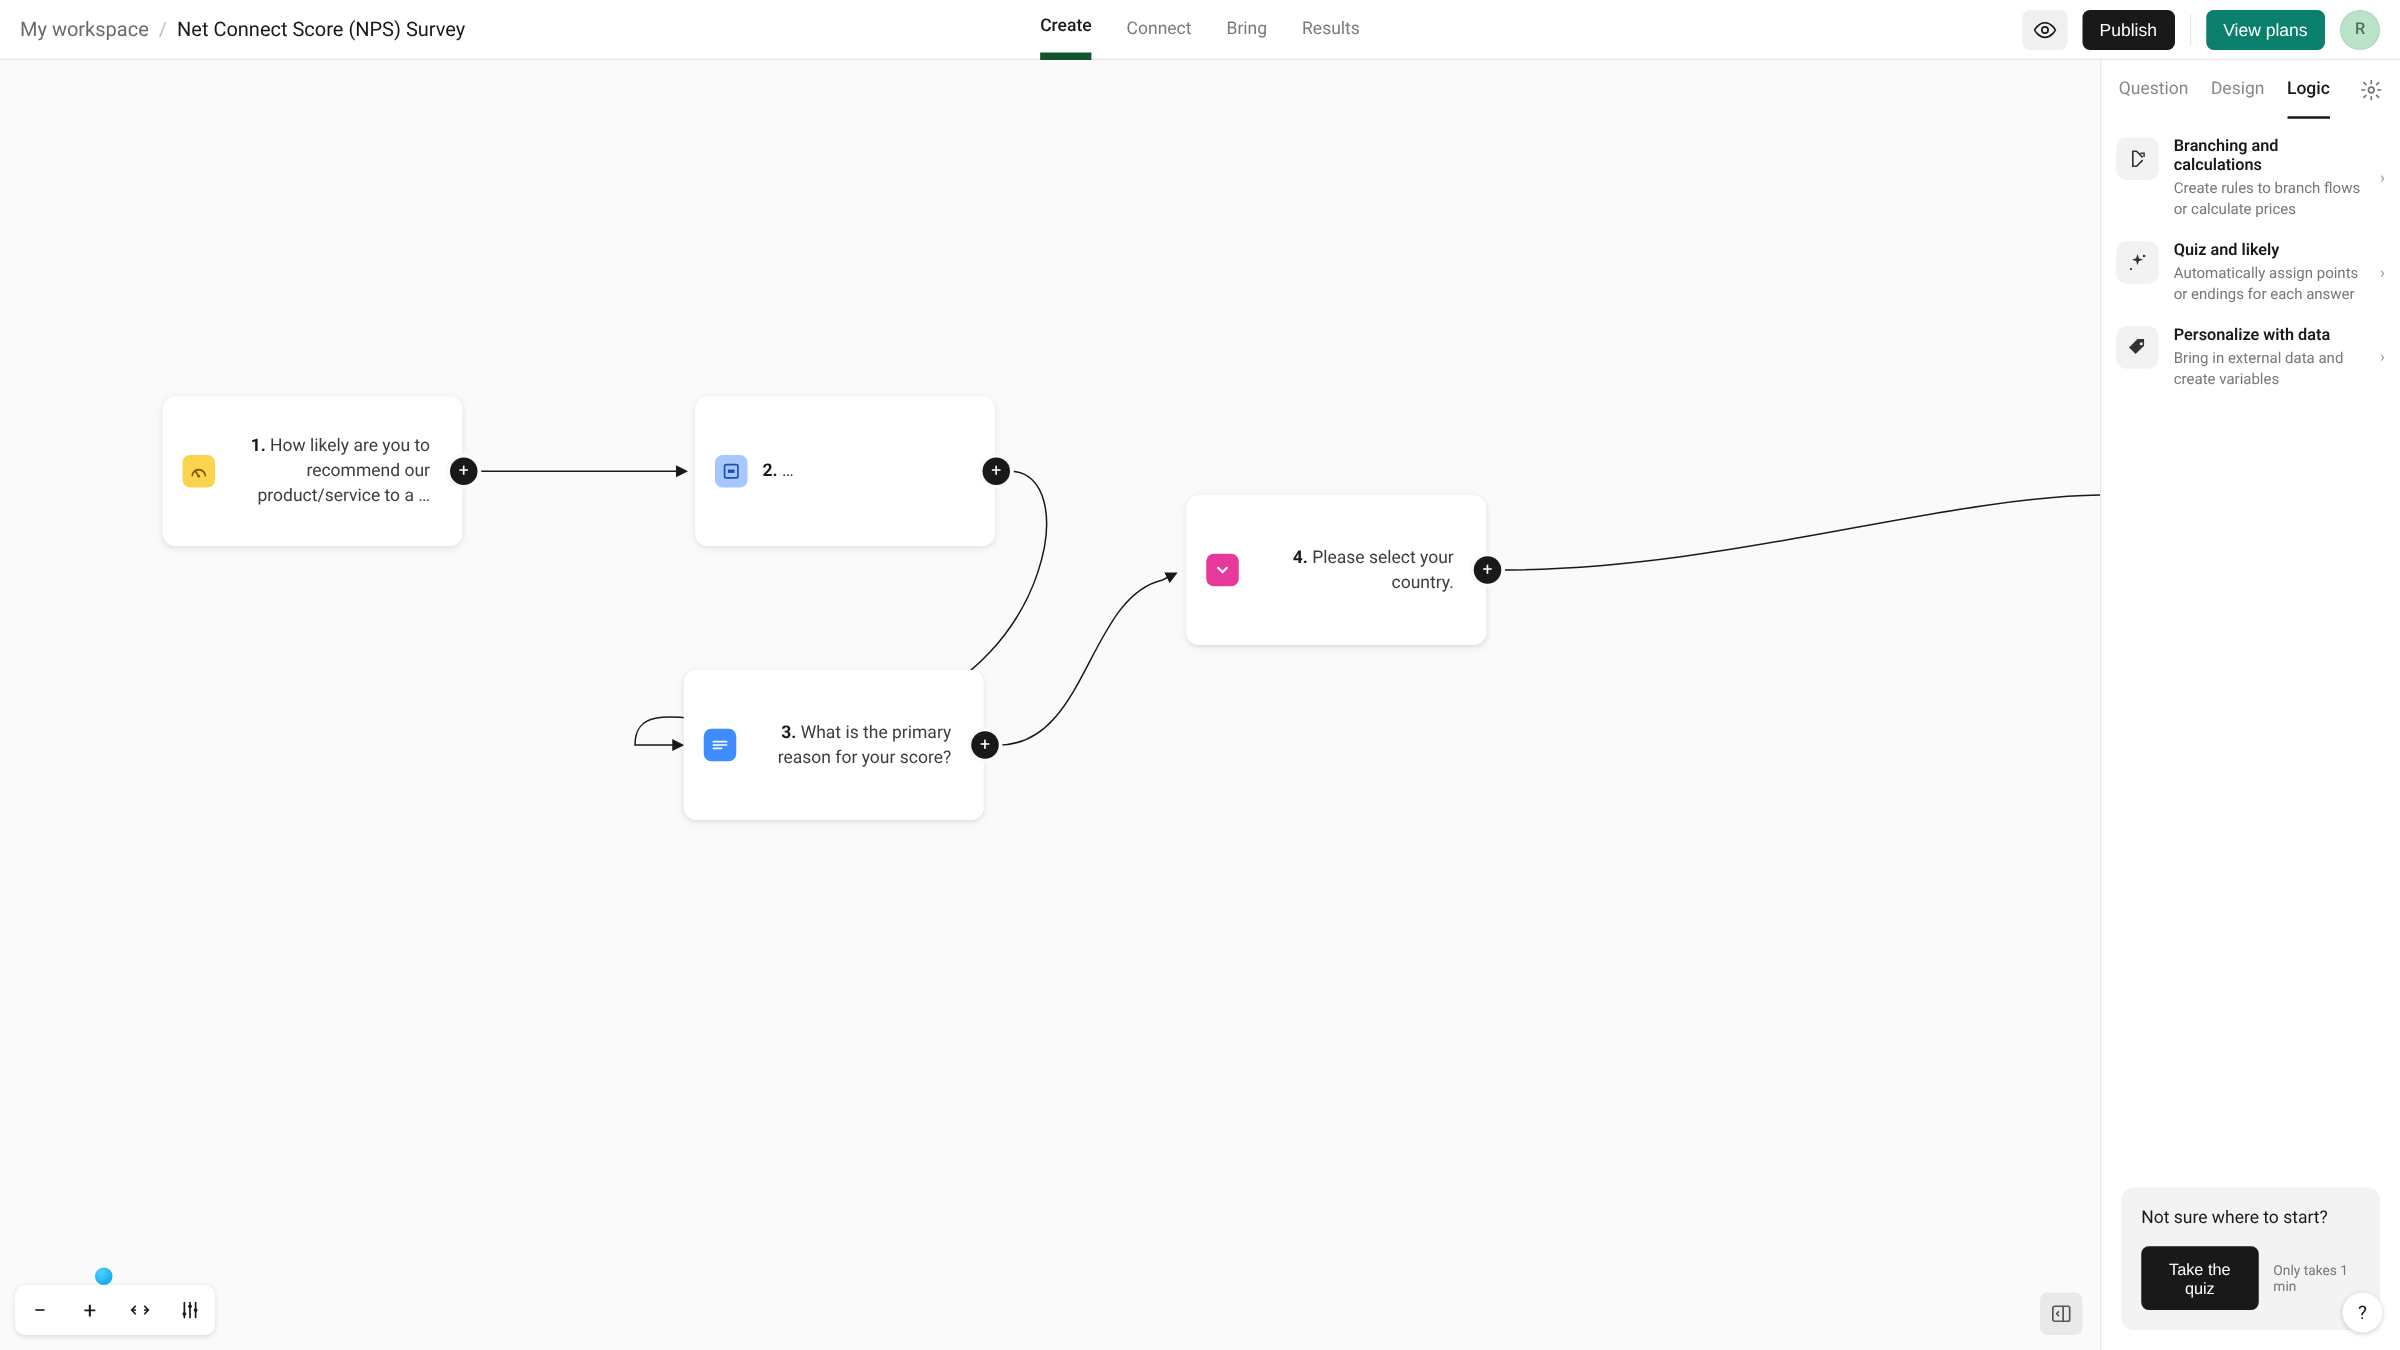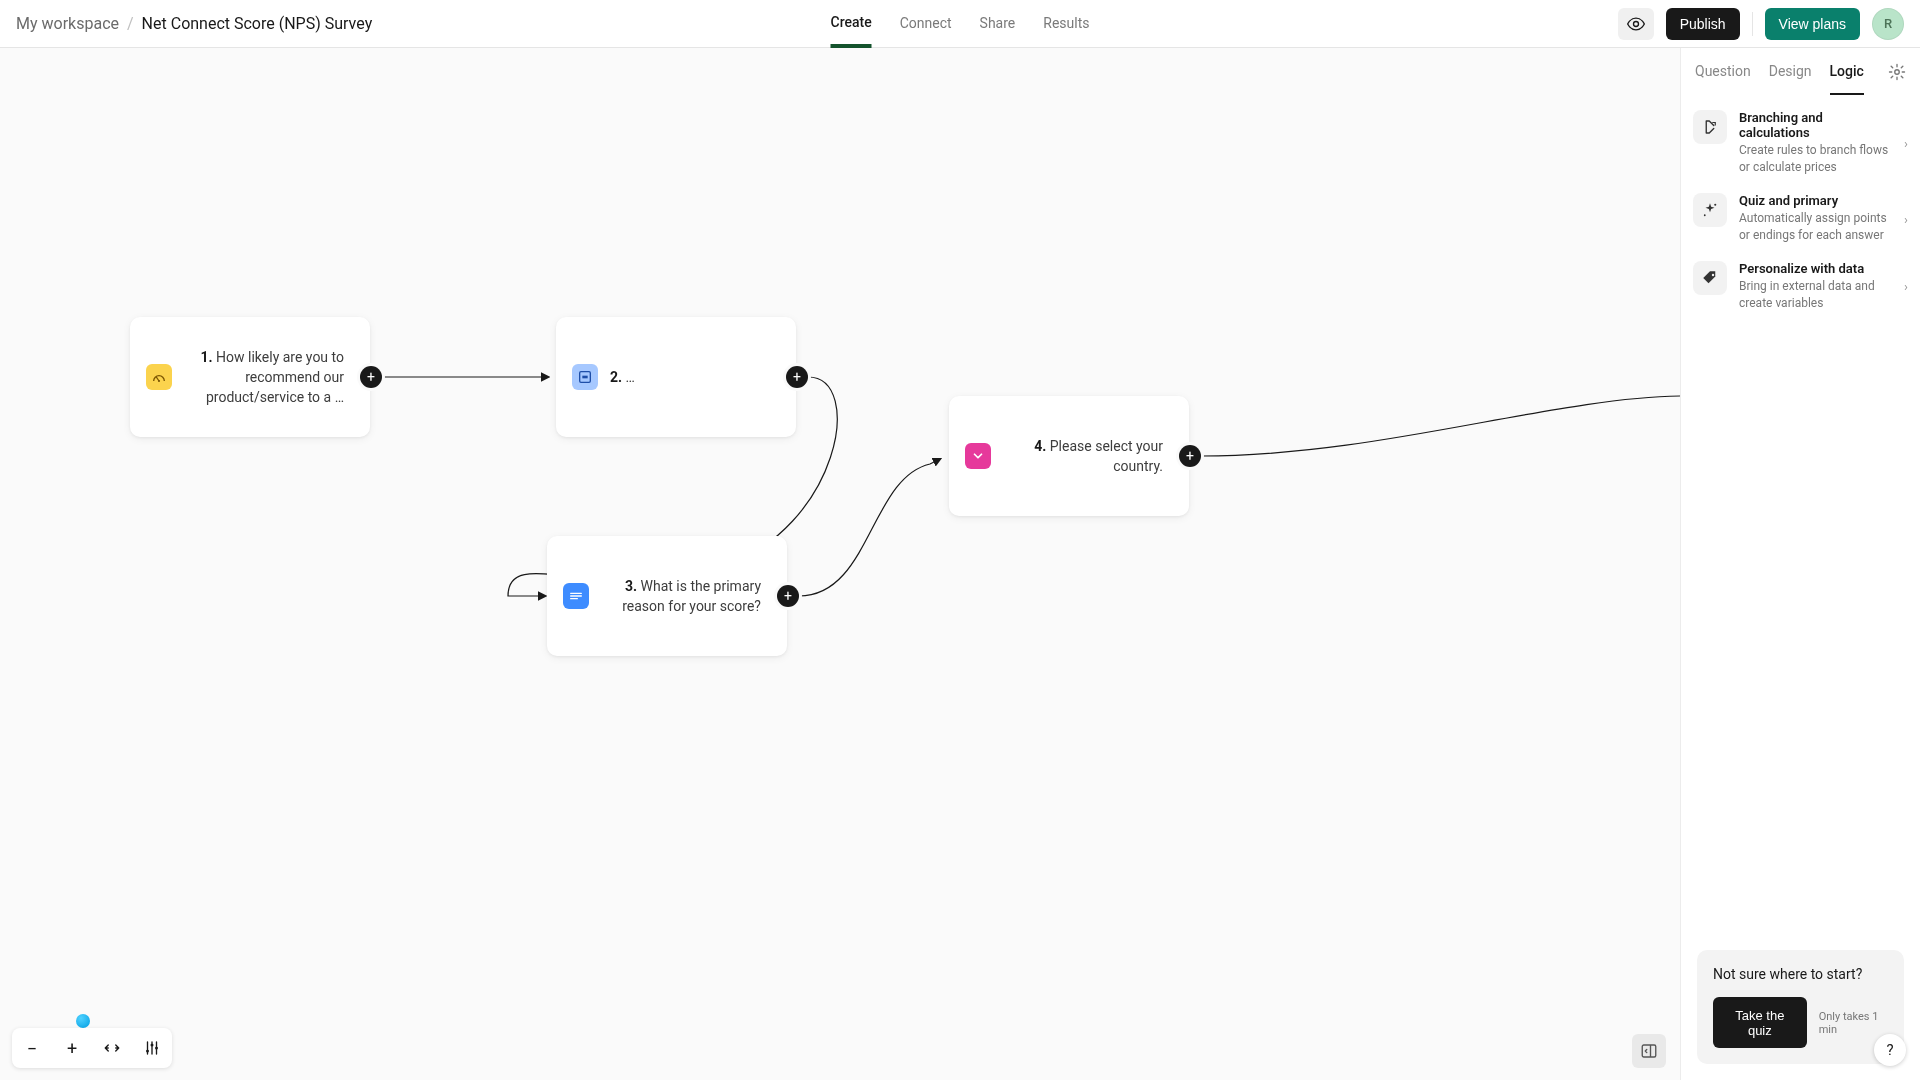--- a/index.html
+++ b/index.html
@@ -6,21 +6,21 @@
 html, body { width: 1920px; height: 1080px; font-family: -apple-system, BlinkMacSystemFont, "Segoe UI", Roboto, Helvetica, Arial, sans-serif; background: #fff; overflow: hidden; color: #191919; }
 
 
 .header { height: 48px; border-bottom: 1px solid #e5e5e5; display: flex; align-items: center; padding: 0 16px; gap: 12px; }
 .breadcrumb { display: flex; align-items: center; gap: 8px; font-size: 16px; }
 .breadcrumb .ws { color: #6b6b6b; cursor: pointer; }
 .breadcrumb .sep { color: #c0c0c0; }
 .breadcrumb .title { color: #191919; font-weight: 400; }
 .header-center { position: absolute; left: 50%; transform: translateX(-50%); display: flex; gap: 28px; height: 48px; align-items: center; }
 .header-tab { font-size: 14px; color: #7a7a7a; cursor: pointer; height: 100%; display: flex; align-items: center; border-bottom: 2px solid transparent; }
-.header-tab.active { color: #191919; font-weight: 500; border-bottom: 4px solid #14532d; }
+.header-tab.active { color: #191919; font-weight: 500; border-bottom: 6px solid #14532d; }
 .header-right { margin-left: auto; display: flex; align-items: center; gap: 12px; }
 .divider-v { width: 1px; height: 24px; background: #e5e5e5; }
 .icon-btn { width: 36px; height: 32px; border-radius: 6px; display: flex; align-items: center; justify-content: center; cursor: pointer; background: #f0f0f0; }
 .btn { height: 32px; padding: 0 14px; border-radius: 6px; font-size: 14px; display: flex; align-items: center; cursor: pointer; border: none; font-weight: 500; }
 .btn-dark { background: #191919; color: #fff; }
 .btn-green { background: #0a806c; color: #fff; }
 .avatar { width: 32px; height: 32px; border-radius: 50%; background: #b9e4c9; color: #4d7358; display: flex; align-items: center; justify-content: center; font-size: 13px; font-weight: 500; cursor: pointer; border: 1px solid rgba(0,0,0,0.05);}
 .eye-path { stroke: #191919; fill: none; stroke-width: 1.6; }
 
 
@@ -90,21 +90,21 @@
 <div class="header">
   <div class="breadcrumb">
     <span class="ws">My workspace</span>
     <span class="sep">/</span>
     <span class="title">Net Connect Score (NPS) Survey</span>
   </div>
 
   <div class="header-center">
     <div class="header-tab active">Create</div>
     <div class="header-tab">Connect</div>
-    <div class="header-tab">Share</div>
+    <div class="header-tab">Bring</div>
     <div class="header-tab">Results</div>
   </div>
 
   <div class="header-right">
     <div class="icon-btn">
       <svg width="20" height="20" viewBox="0 0 24 24">
         <path class="eye-path" d="M2 12s3.5-7 10-7 10 7 10 7-3.5 7-10 7S2 12 2 12z"></path>
         <circle class="eye-path" cx="12" cy="12" r="3"></circle>
       </svg>
     </div>
@@ -249,21 +249,21 @@
 
       <div class="logic-item">
         <div class="li-icon">
           <svg width="18" height="18" viewBox="0 0 24 24">
               <path d="M12 3l1.5 4.5L18 9l-4.5 1.5L12 15l-1.5-4.5L6 9l4.5-1.5z" fill="#333"></path>
               <circle cx="19" cy="5" r="1.4" fill="#333"></circle>
               <circle cx="5" cy="19" r="1.2" fill="#333"></circle>
             </svg>
         </div>
         <div class="li-text">
-          <div class="li-title">Quiz and primary</div>
+          <div class="li-title">Quiz and likely</div>
           <div class="li-desc">Automatically assign points or endings for each answer</div>
         </div>
         <div class="li-caret">›</div>
       </div>
 
       <div class="logic-item">
         <div class="li-icon">
           <svg width="18" height="18" viewBox="0 0 24 24">
               <path d="M3 12l9-9h7v7l-9 9z" fill="#333"></path>
               <circle cx="16" cy="8" r="1.6" fill="#f2f2f2"></circle>

